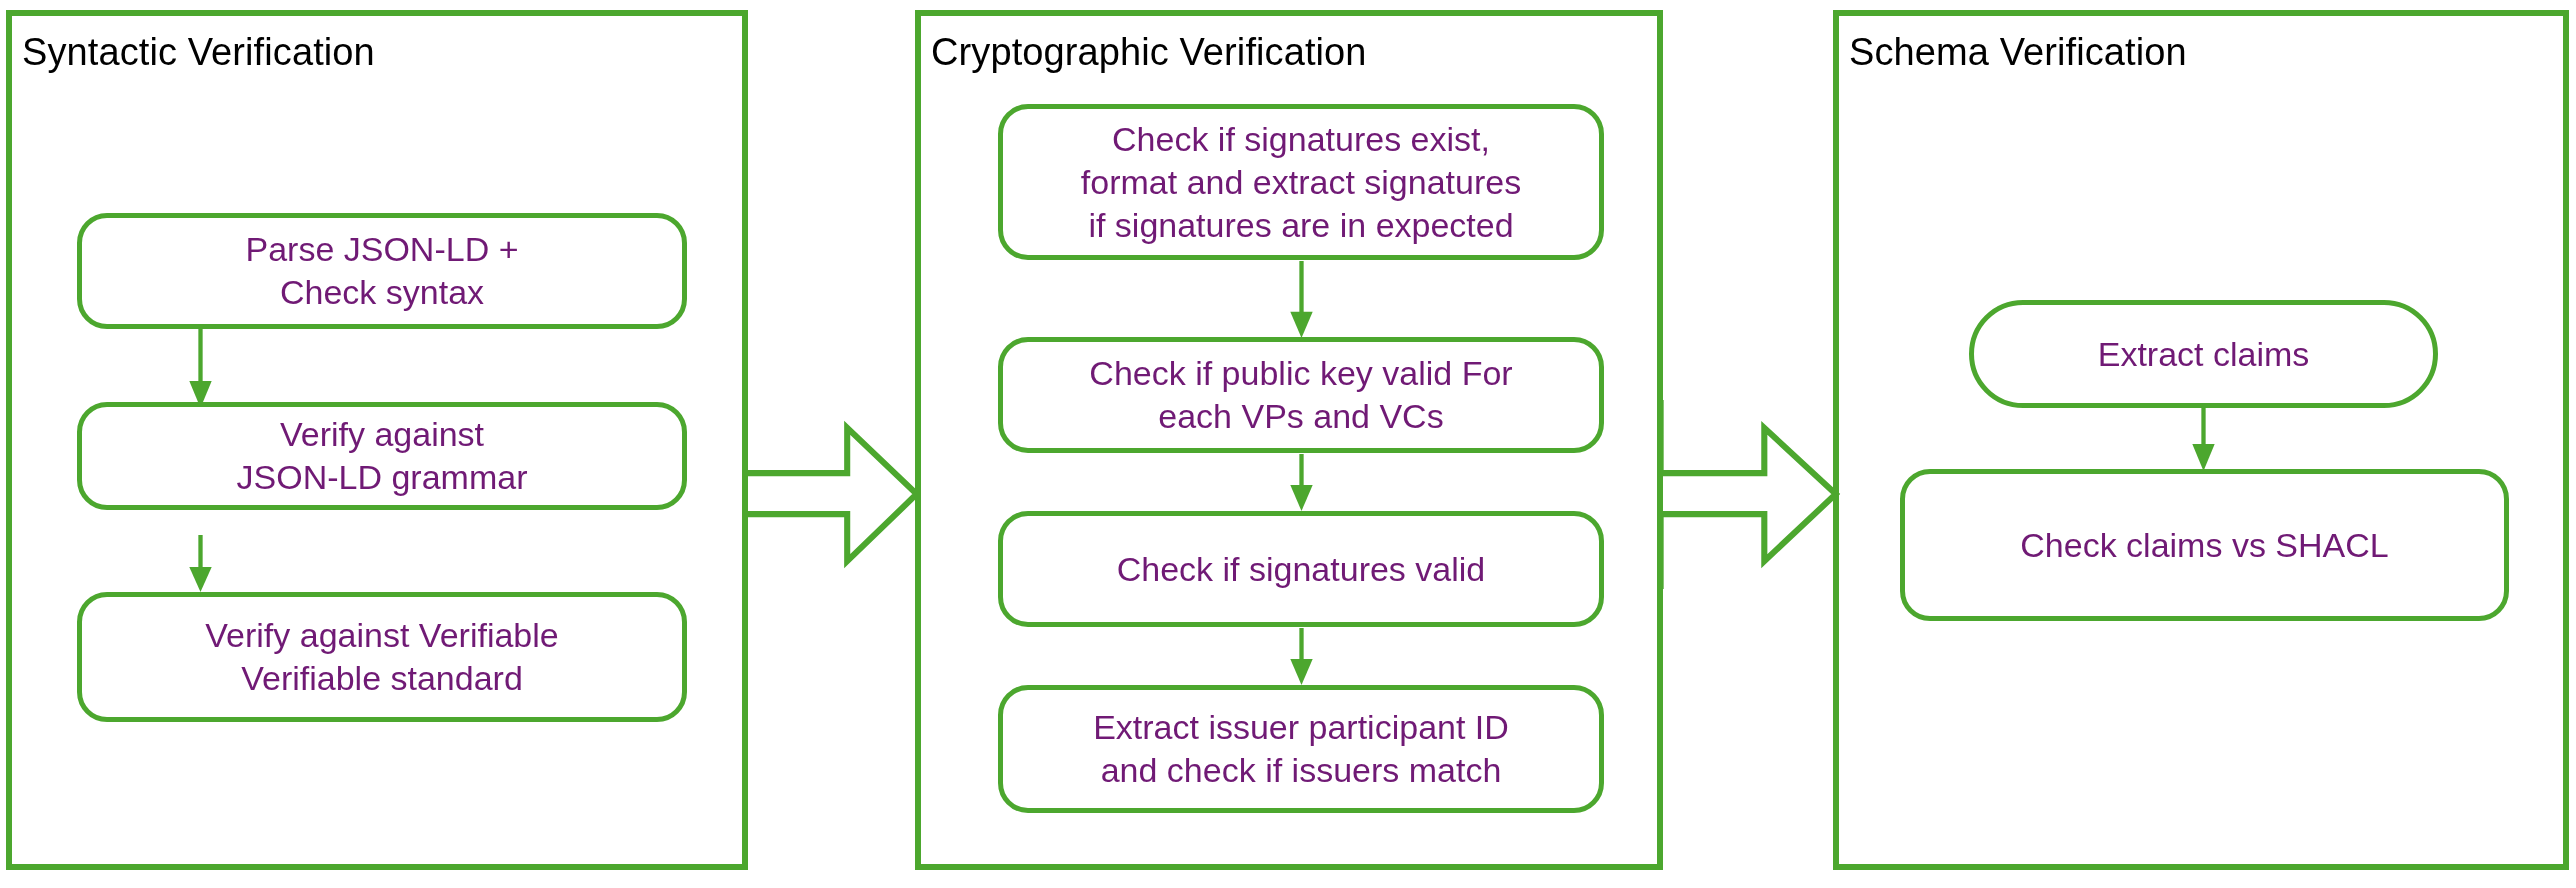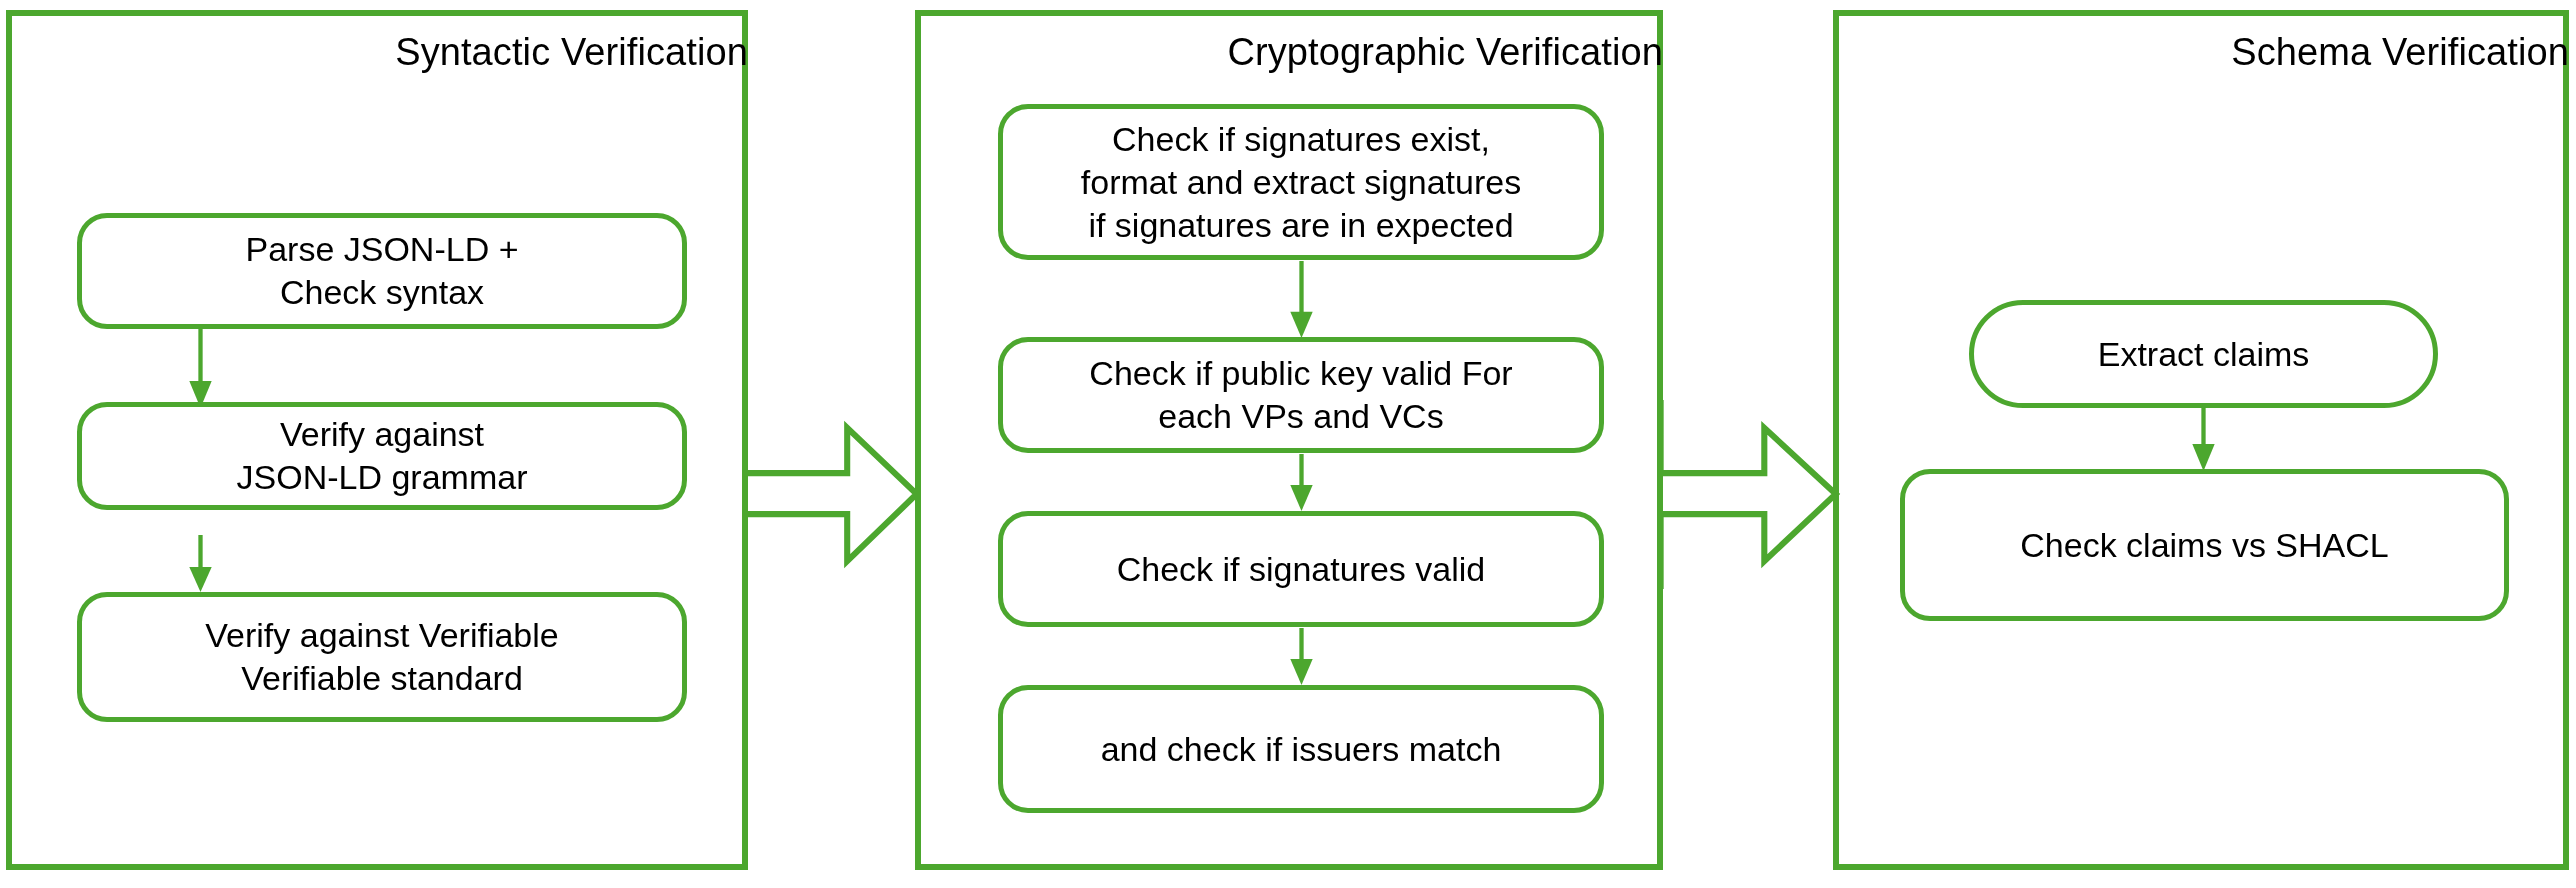--- a/index.html
+++ b/index.html
@@ -19,40 +19,41 @@
   
   .panel{
     position:absolute;
     box-sizing:border-box;
     border:6px solid var(--green);
     background:transparent;
   }
   .panel-title{
     position:absolute;
     left:0; right:0;
-    text-align:right;
+    text-align:left;
     color:#000000;
     font-size:38px;
     line-height:43px;
     letter-spacing:0.1px;
     white-space:nowrap;
+    padding-left:16px;
   }
 
   
   .node{
     position:absolute;
     box-sizing:border-box;
     border:5.2px solid var(--green);
     border-radius:30px;
     background:#ffffff;
     display:flex;
     align-items:center;
     justify-content:center;
     text-align:center;
-    color:#000000;
+    color:#701a75;
     font-size:34px;
     line-height:43px;
     padding:0 12px;
   }
   .node.pill{ border-radius:8693px; }
   .node .txt{ display:block; width:100%; }
   .node .txt span{ display:block; }
 
   
   .connector{
@@ -160,20 +161,21 @@
 
   <div class="connector" style="left:1286px; top:628px; width:31px; height:57px;">
     <svg viewBox="0 0 36 66" preserveAspectRatio="none">
       <line x1="18" y1="0" x2="18" y2="40" stroke="#4CA72E" stroke-width="5"></line>
       <polygon points="18,66 5,36 31,36" fill="#4CA72E"></polygon>
     </svg>
   </div>
 
   <div class="node" style="left:998px; top:685px; width:606px; height:128px;">
     <span class="txt">
+      <span>Extract issuer participant ID</span>
       <span>and check if issuers match</span>
     </span>
   </div>
 
   <div class="block-arrow" style="left:1658px; top:400px; width:183px; height:189px;">
     <svg viewBox="0 0 210 217" preserveAspectRatio="none">
       <polyline points="3,0 3,84 122,84 122,32 204,108 122,185 122,131 3,131 3,217" fill="none" stroke="#4CA72E" stroke-width="7" stroke-linejoin="miter" stroke-linecap="butt"></polyline>
     </svg>
   </div>
 

